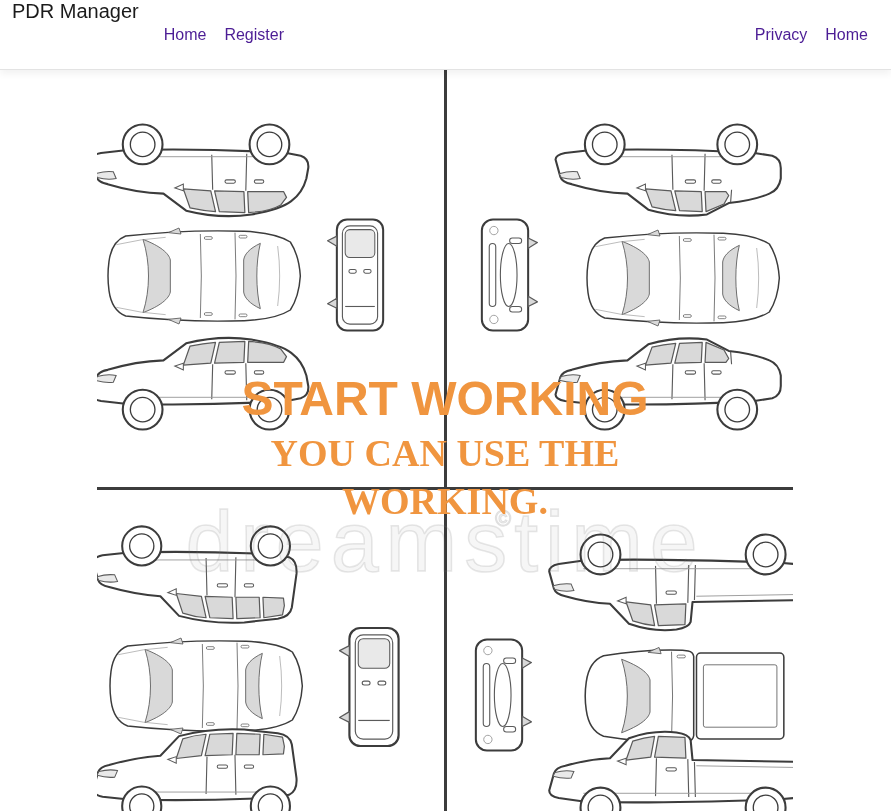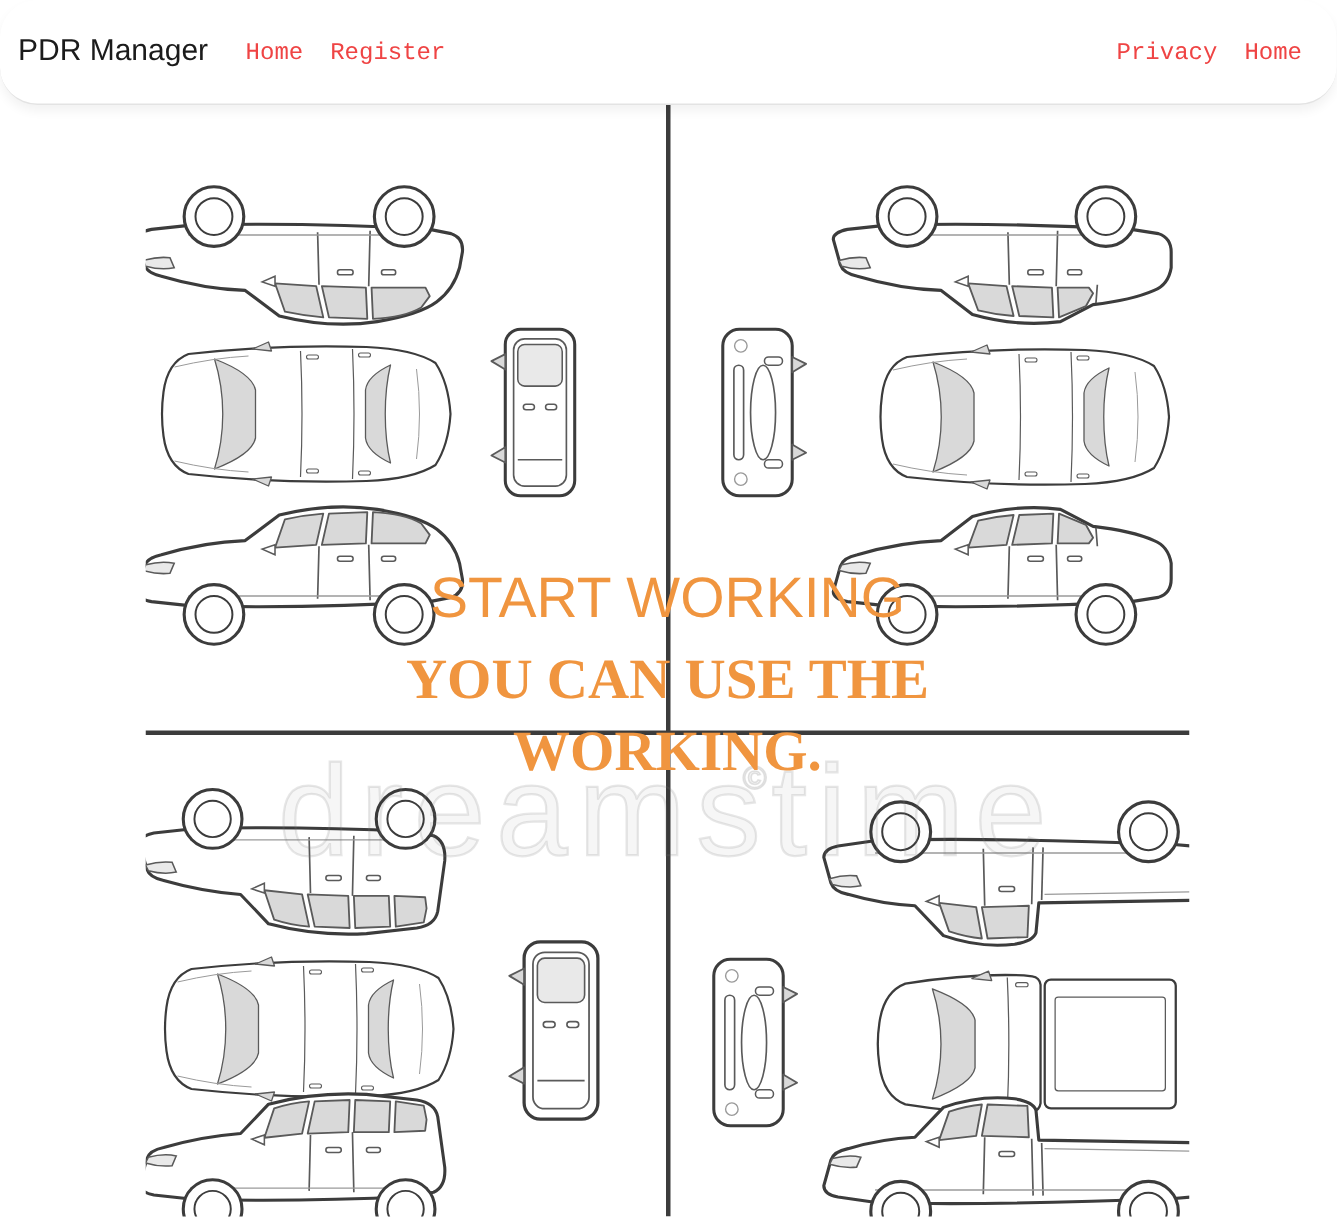--- a/index.html
+++ b/index.html
@@ -9,32 +9,31 @@
     background:#ffffff;
     font-family:"Liberation Sans", sans-serif;
   }
 
   
   .navbar {
     position:relative; z-index:10;
     height:70px; background:#ffffff;
     border-bottom:1px solid #e3e3e3;
     box-shadow:0 4px 7px rgba(0,0,0,0.055);
-    display:flex; align-items:center;
+    display:flex; 
     padding:0 14px 0 12px;
-    border-radius:25px;
   }
   .brand {
     font-size:20px; color:#1b1b1b; text-decoration:none;
     margin-right:16px; white-space:nowrap;
   }
   .nav-links { display:flex; align-items:center; }
   .nav-links a {
-    font-size:16px; color:#ef4444; text-decoration:none;
-    padding:0 9px; white-space:nowrap;font-family:Liberation Mono, monospace;
+    font-size:16px; color:#4c1d95; text-decoration:none;
+    padding:0 9px; white-space:nowrap;
   }
   .nav-right { margin-left:auto; }
 
   
   .illustration {
     position:absolute; left:97px; top:60px;
     width:696px; height:751px; overflow:hidden; background:#fff;
   }
   .divider-v { position:absolute; left:347px; top:10px; width:3px; height:741px; background:#3c3c3c; }
   .divider-h { position:absolute; left:0; top:427px; width:696px; height:3px; background:#3c3c3c; }
@@ -68,21 +67,21 @@
     -webkit-text-stroke:1px rgba(120,120,120,0.2);
   }
 
   
   .hero {
     position:absolute; left:0; top:315px; width:100%;
     text-align:center; z-index:3; pointer-events:none;
     color:#f0953f;
   }
   .hero h1 {
-    margin:0 0 6px 0; font-size:38px; line-height:48px; font-weight:normal;
+    margin:0 0 6px 0; font-size:48px; line-height:48px; font-weight:bold;
   }
   .hero .sub-line {
     font-size:38px; line-height:48px; font-weight:bold;font-family:Liberation Serif, serif;
   }
 </style>
 </head>
 <body>
 
 <header class="navbar">
   <a href="#" class="brand">PDR Manager</a>

